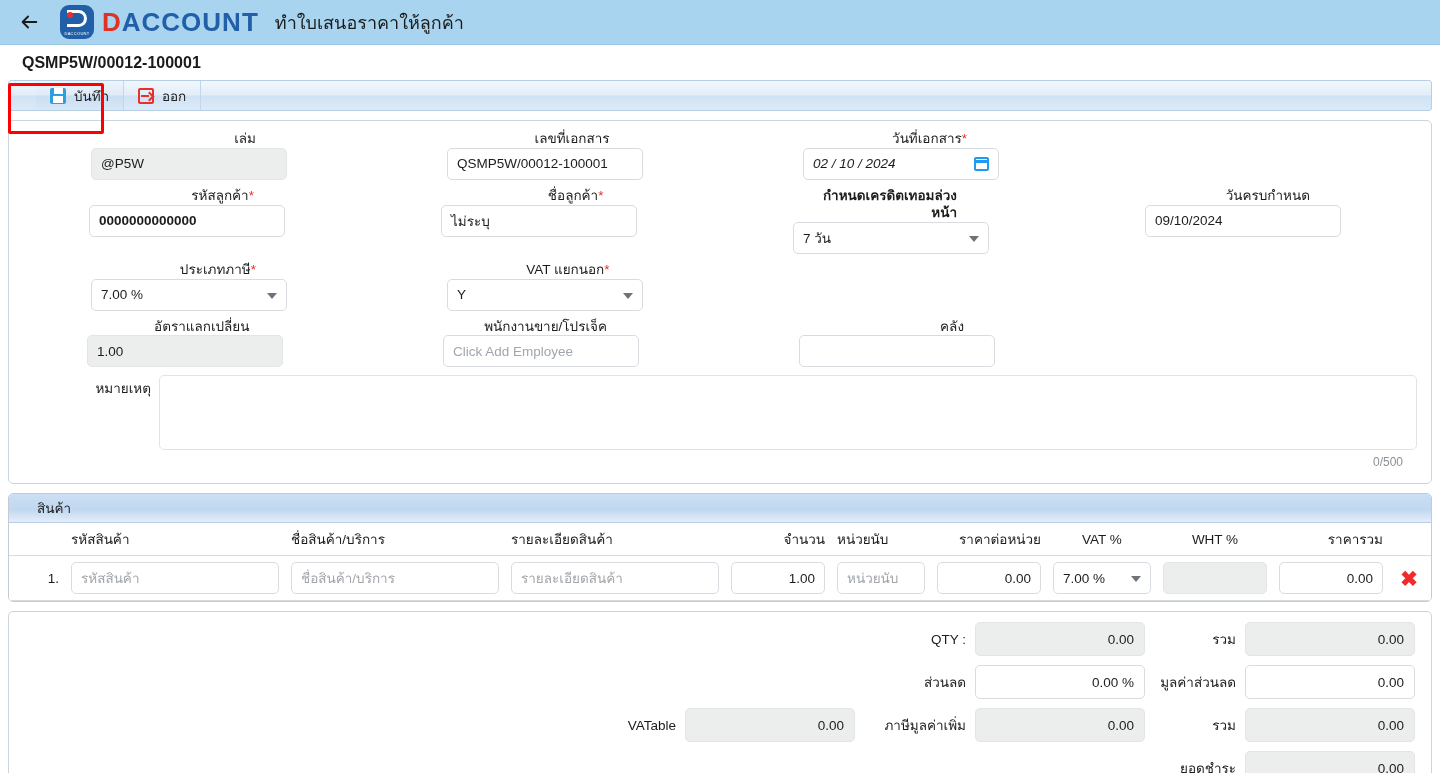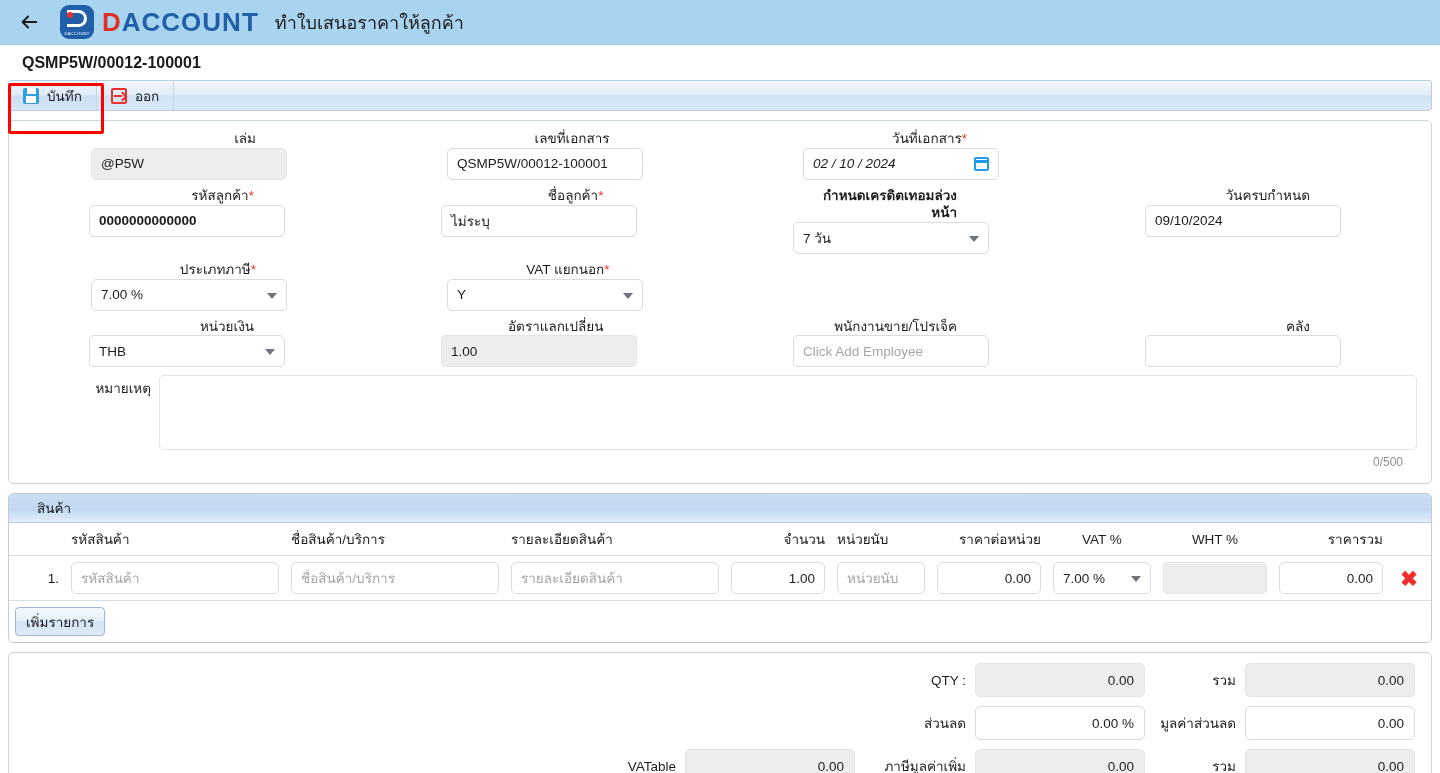--- a/index.html
+++ b/index.html
@@ -113,20 +113,21 @@
     box-sizing: border-box;
   }
   .toolbar {
     height: 31px;
     background: linear-gradient(to bottom, #f2f7fc 0%, #e2edf8 48%, #cfe2f4 52%, #dceaf8 100%);
     border: 1px solid #b6cfe4;
     border-radius: 3px;
     display: flex;
     align-items: stretch;
     box-sizing: border-box;
+    padding-left: 27px;
   }
   .tb-btn {
     display: flex;
     align-items: center;
     gap: 8px;
     padding: 0 14px;
     cursor: pointer;
     font-size: 13.5px;
     color: #222;
     border-right: 1px solid #c2d6e8;
@@ -480,27 +481,20 @@
       <div class="cell" style="width:352px;">
         <div class="lbl" style="width:145px;"><span>VAT แยกนอก</span><span class="req">*</span></div>
         <div class="fld sel" style="width:196px;">
           <span>Y</span>
           <span class="caret"></span>
         </div>
       </div>
     </div>
 
     <div class="frow">
-      <div class="cell" style="width:360px;">
-        <div class="lbl" style="width:150px;">หน่วยเงิน</div>
-        <div class="fld sel" style="width:196px;">
-          <span>THB</span>
-          <span class="caret"></span>
-        </div>
-      </div>
       <div class="cell" style="width:352px;">
         <div class="lbl" style="width:145px;">อัตราแลกเปลี่ยน</div>
         <div class="fld disabled" style="width:196px;">1.00</div>
       </div>
       <div class="cell" style="width:360px;">
         <div class="lbl" style="width:148px;">พนักงานขาย/โปรเจ็ค</div>
         <div class="fld ph" style="width:196px;">Click Add Employee</div>
       </div>
       <div class="cell" style="width:352px;">
         <div class="lbl" style="width:150px;">คลัง</div>
@@ -563,23 +557,20 @@
       <div class="fld disabled" style="width:100%;"></div>
     </div>
     <div class="td" style="width:116px;">
       <div class="fld num" style="width:100%;">0.00</div>
     </div>
     <div class="td" style="width:40px;">
       <div class="xbtn">✖</div>
     </div>
   </div>
 
-  <div>
-    <div class="addbtn">เพิ่มรายการ</div>
-  </div>
 </div>
 
 <div class="totals-panel">
 
   <div class="trow">
     <div class="tlbl" style="width:120px;">QTY :</div>
     <div class="tfld" style="width:170px;">0.00</div>
     <div class="tlbl" style="width:100px;">รวม</div>
     <div class="tfld" style="width:170px;">0.00</div>
   </div>

